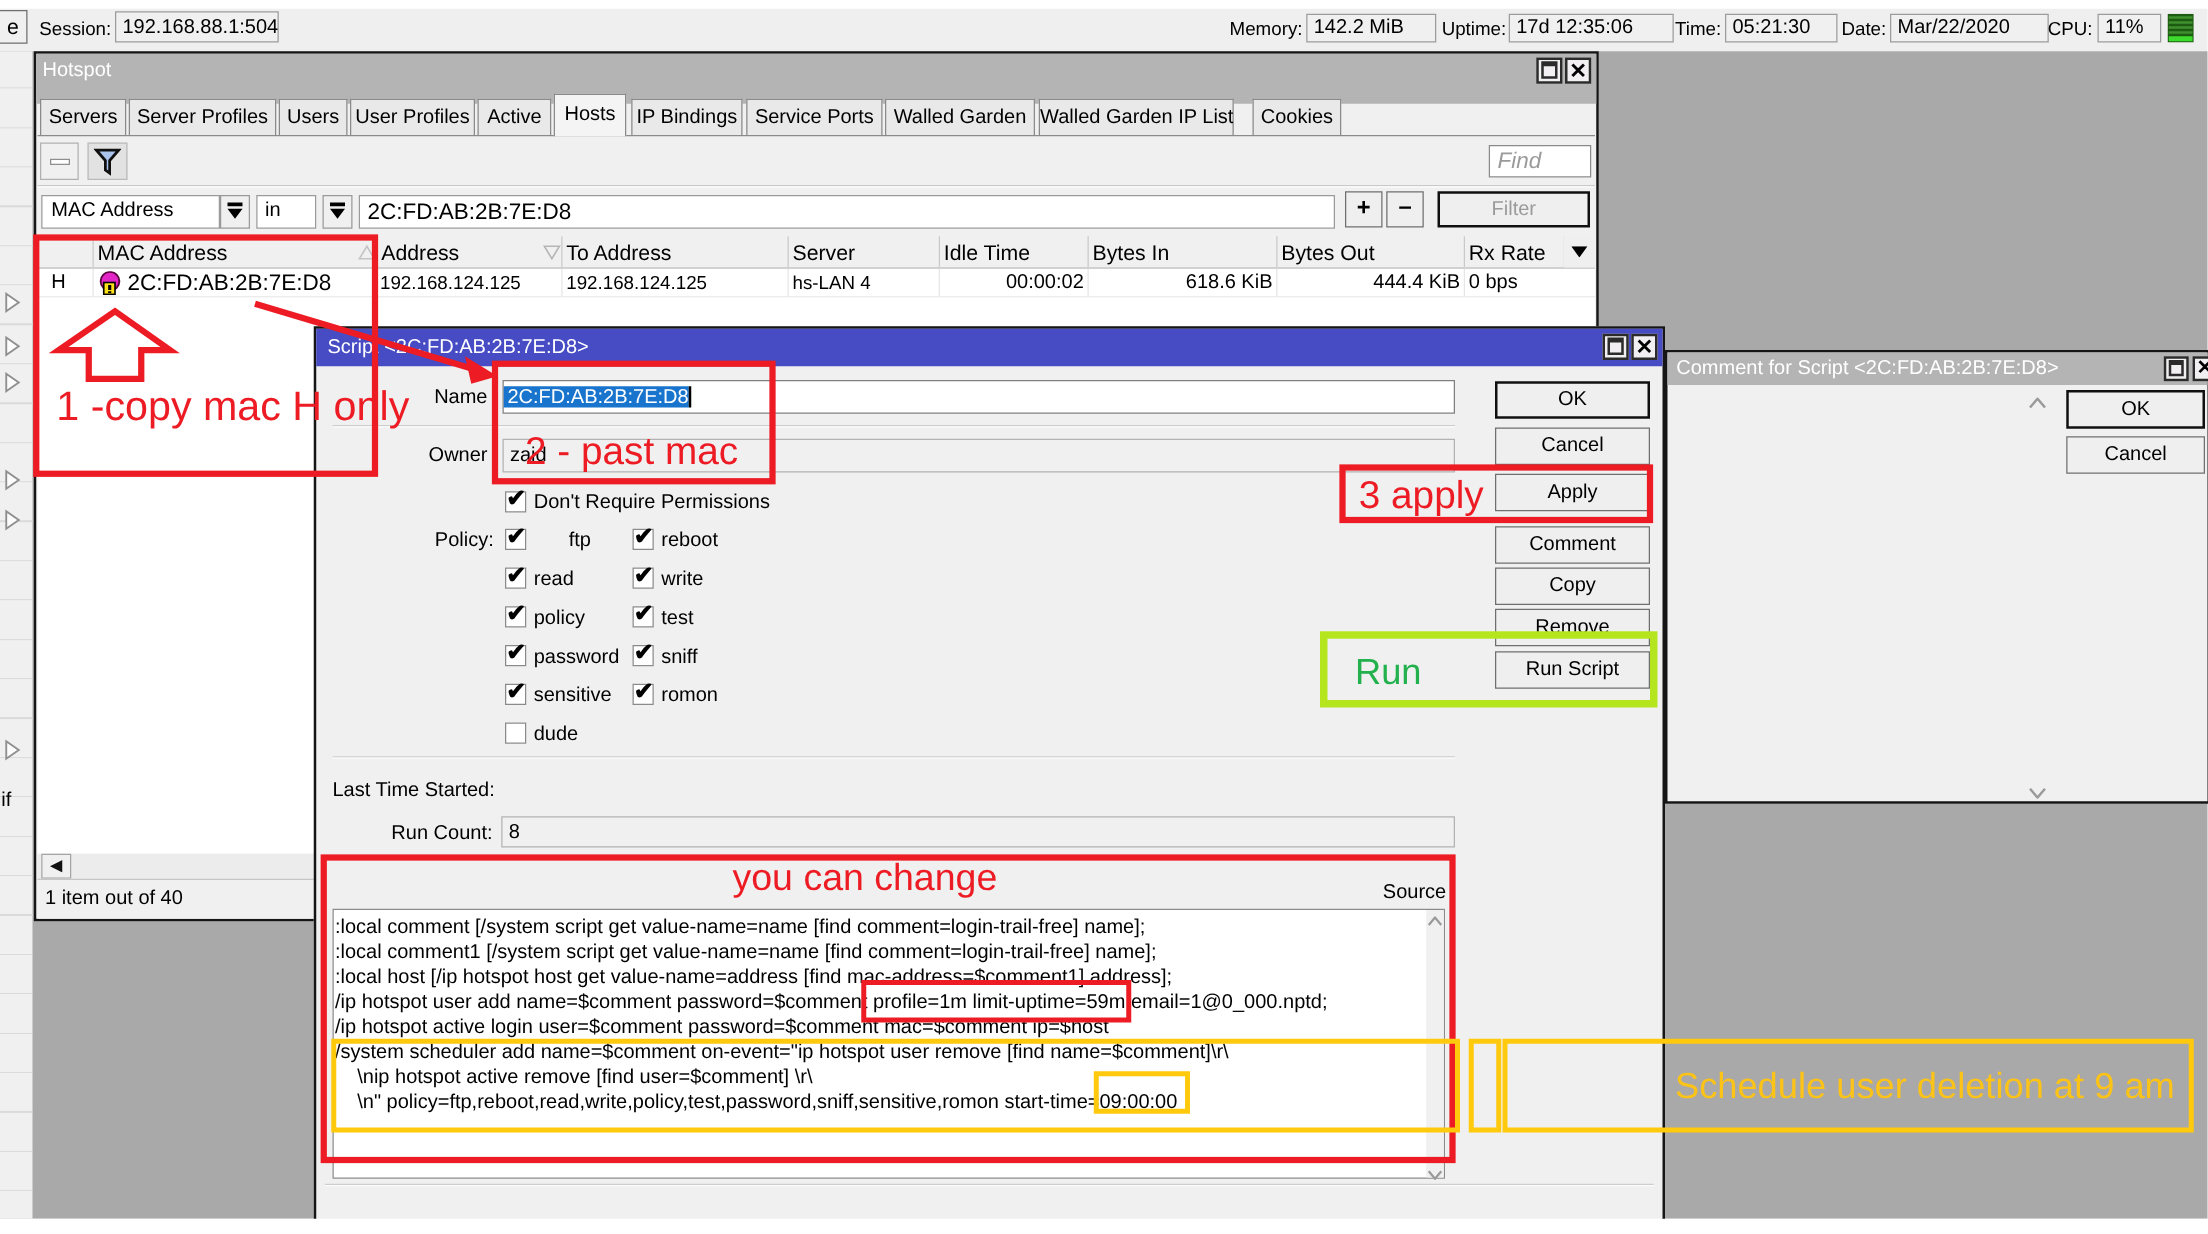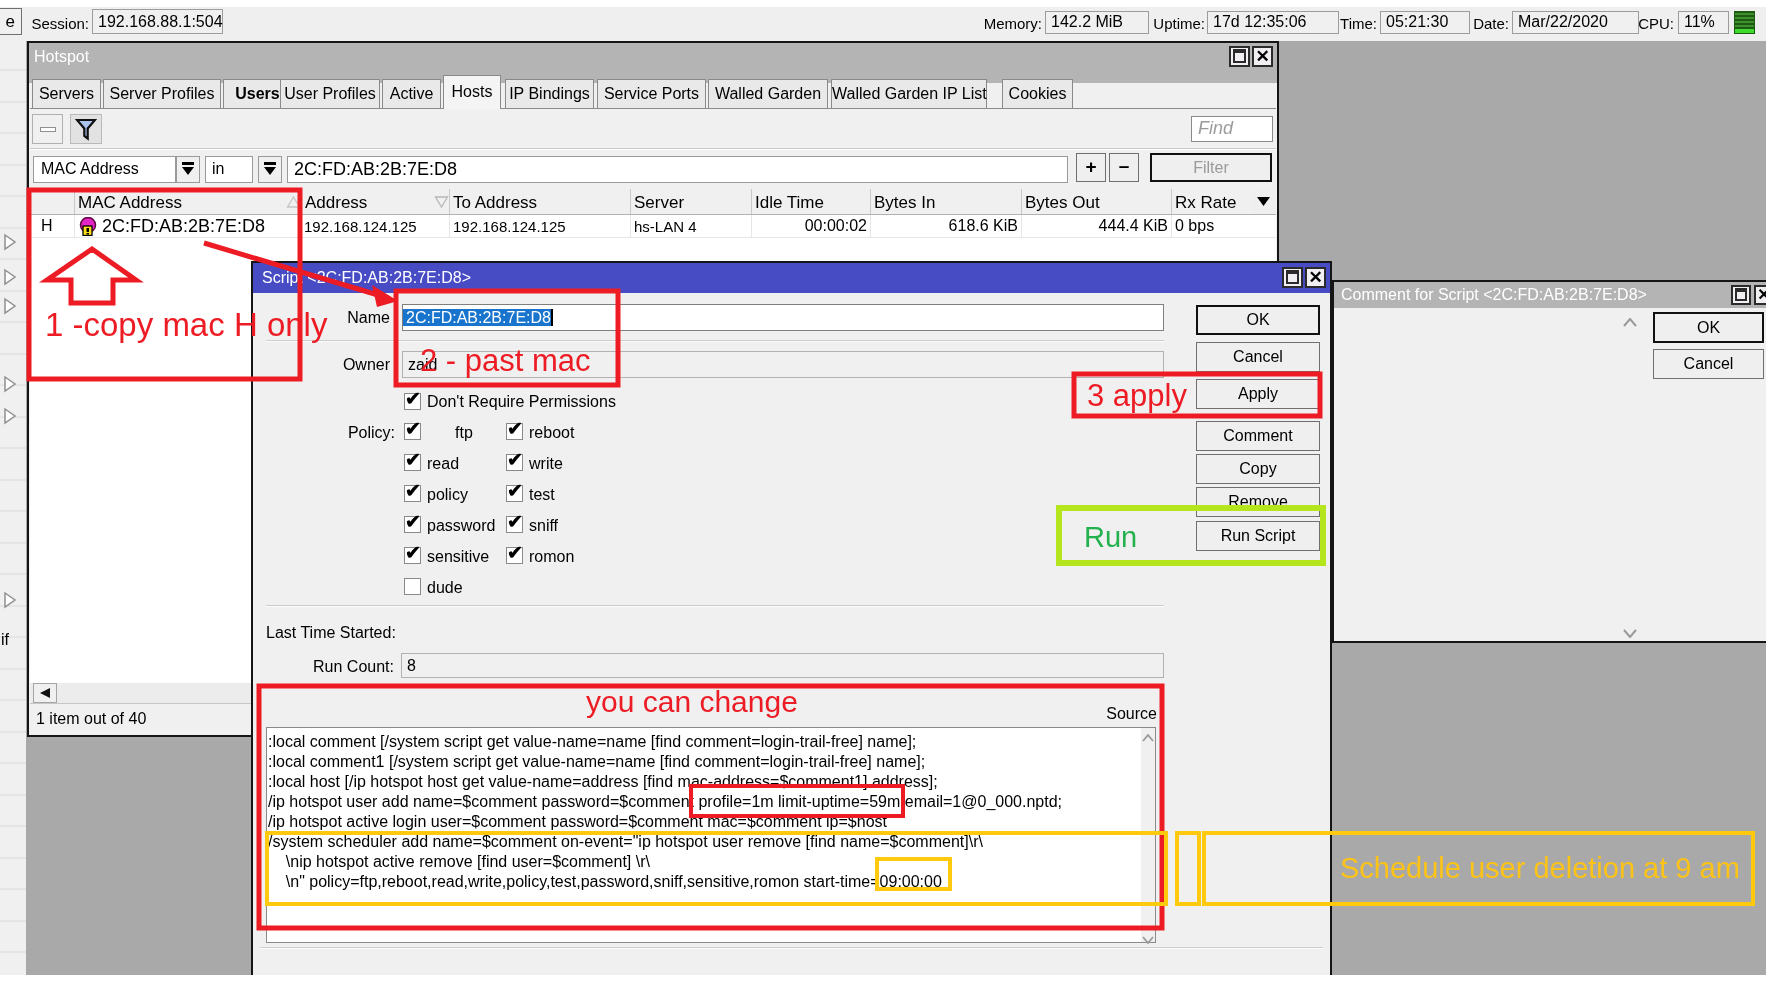--- a/index.html
+++ b/index.html
@@ -79,21 +79,21 @@
 <div class="abs win" id="hotspot" style="left:27px;top:41px;width:1252px;height:696px;">
   <div class="abs" style="left:0;top:0;width:1248px;height:40px;background:#b4b4b4;color:#fff;font-size:16px;line-height:28px;padding-left:5px;">Hotspot</div>
   <div class="abs tbtn" style="left:1200px;top:3px;width:21px;height:21px;">
      <div class="abs" style="left:2px;top:1px;width:13px;height:14px;border:2px solid #2b2b2b;border-top:4px solid #2b2b2b;background:#f1eff1;"></div>
   </div>
   <div class="abs tbtn" style="left:1223px;top:3px;width:21px;height:21px;font-size:17px;font-weight:bold;text-align:center;line-height:17px;">✕</div>
 
   <div class="abs" style="left:1px;top:65px;width:1246px;height:1px;background:#8a8a8a;"></div>
   <div class="abs cl tab" style="left:3px;top:36px;width:69px;">Servers</div>
   <div class="abs cl tab" style="left:74px;top:36px;width:118px;">Server Profiles</div>
-  <div class="abs cl tab" style="left:194px;top:36px;width:69px;font-weight:bold;">Users</div>
+  <div class="abs cl tab" style="left:194px;top:36px;width:55px;">Users</div>
   <div class="abs cl tab" style="left:251px;top:36px;width:100px;">User Profiles</div>
   <div class="abs cl tab" style="left:353px;top:36px;width:59px;">Active</div>
   <div class="abs cl tabsel" style="left:414px;top:32px;width:58px;">Hosts</div>
   <div class="abs cl tab" style="left:476px;top:36px;width:89px;">IP Bindings</div>
   <div class="abs cl tab" style="left:568px;top:36px;width:109px;">Service Ports</div>
   <div class="abs cl tab" style="left:679px;top:36px;width:120px;">Walled Garden</div>
   <div class="abs cl tab" style="left:802px;top:36px;width:156px;">Walled Garden IP List</div>
   <div class="abs cl tab" style="left:973px;top:36px;width:71px;">Cookies</div>
 
   <div class="abs" style="left:3px;top:71px;width:31px;height:30px;background:#f0f0f0;border:1px solid #b0b0b0;">

